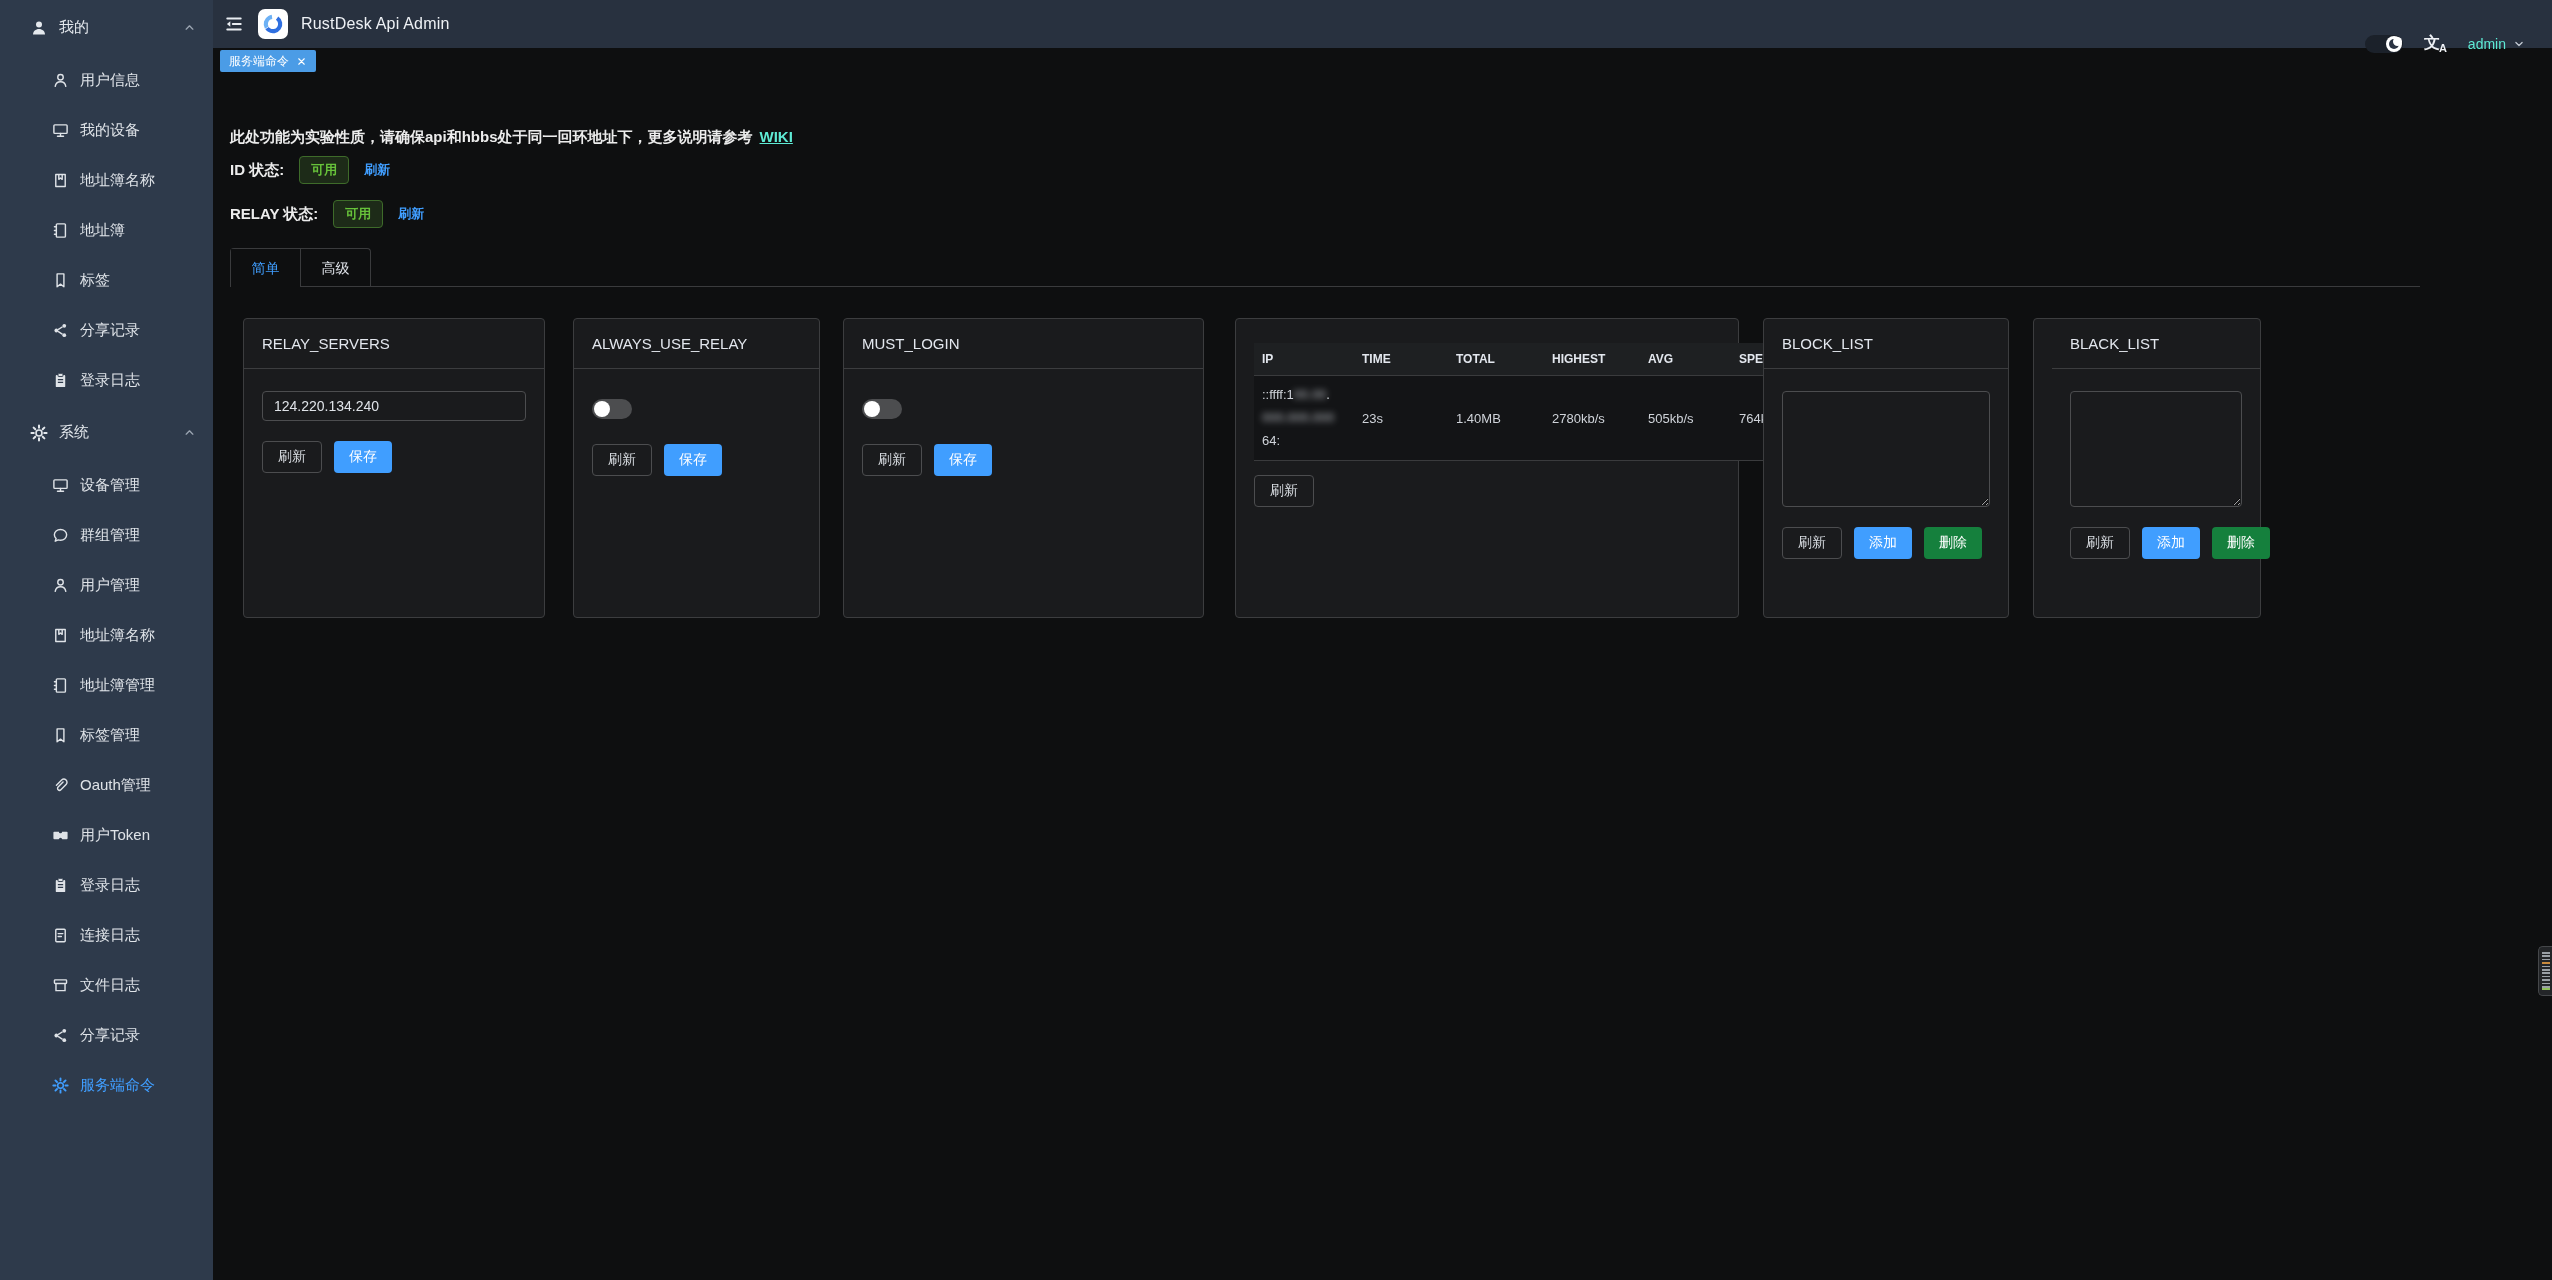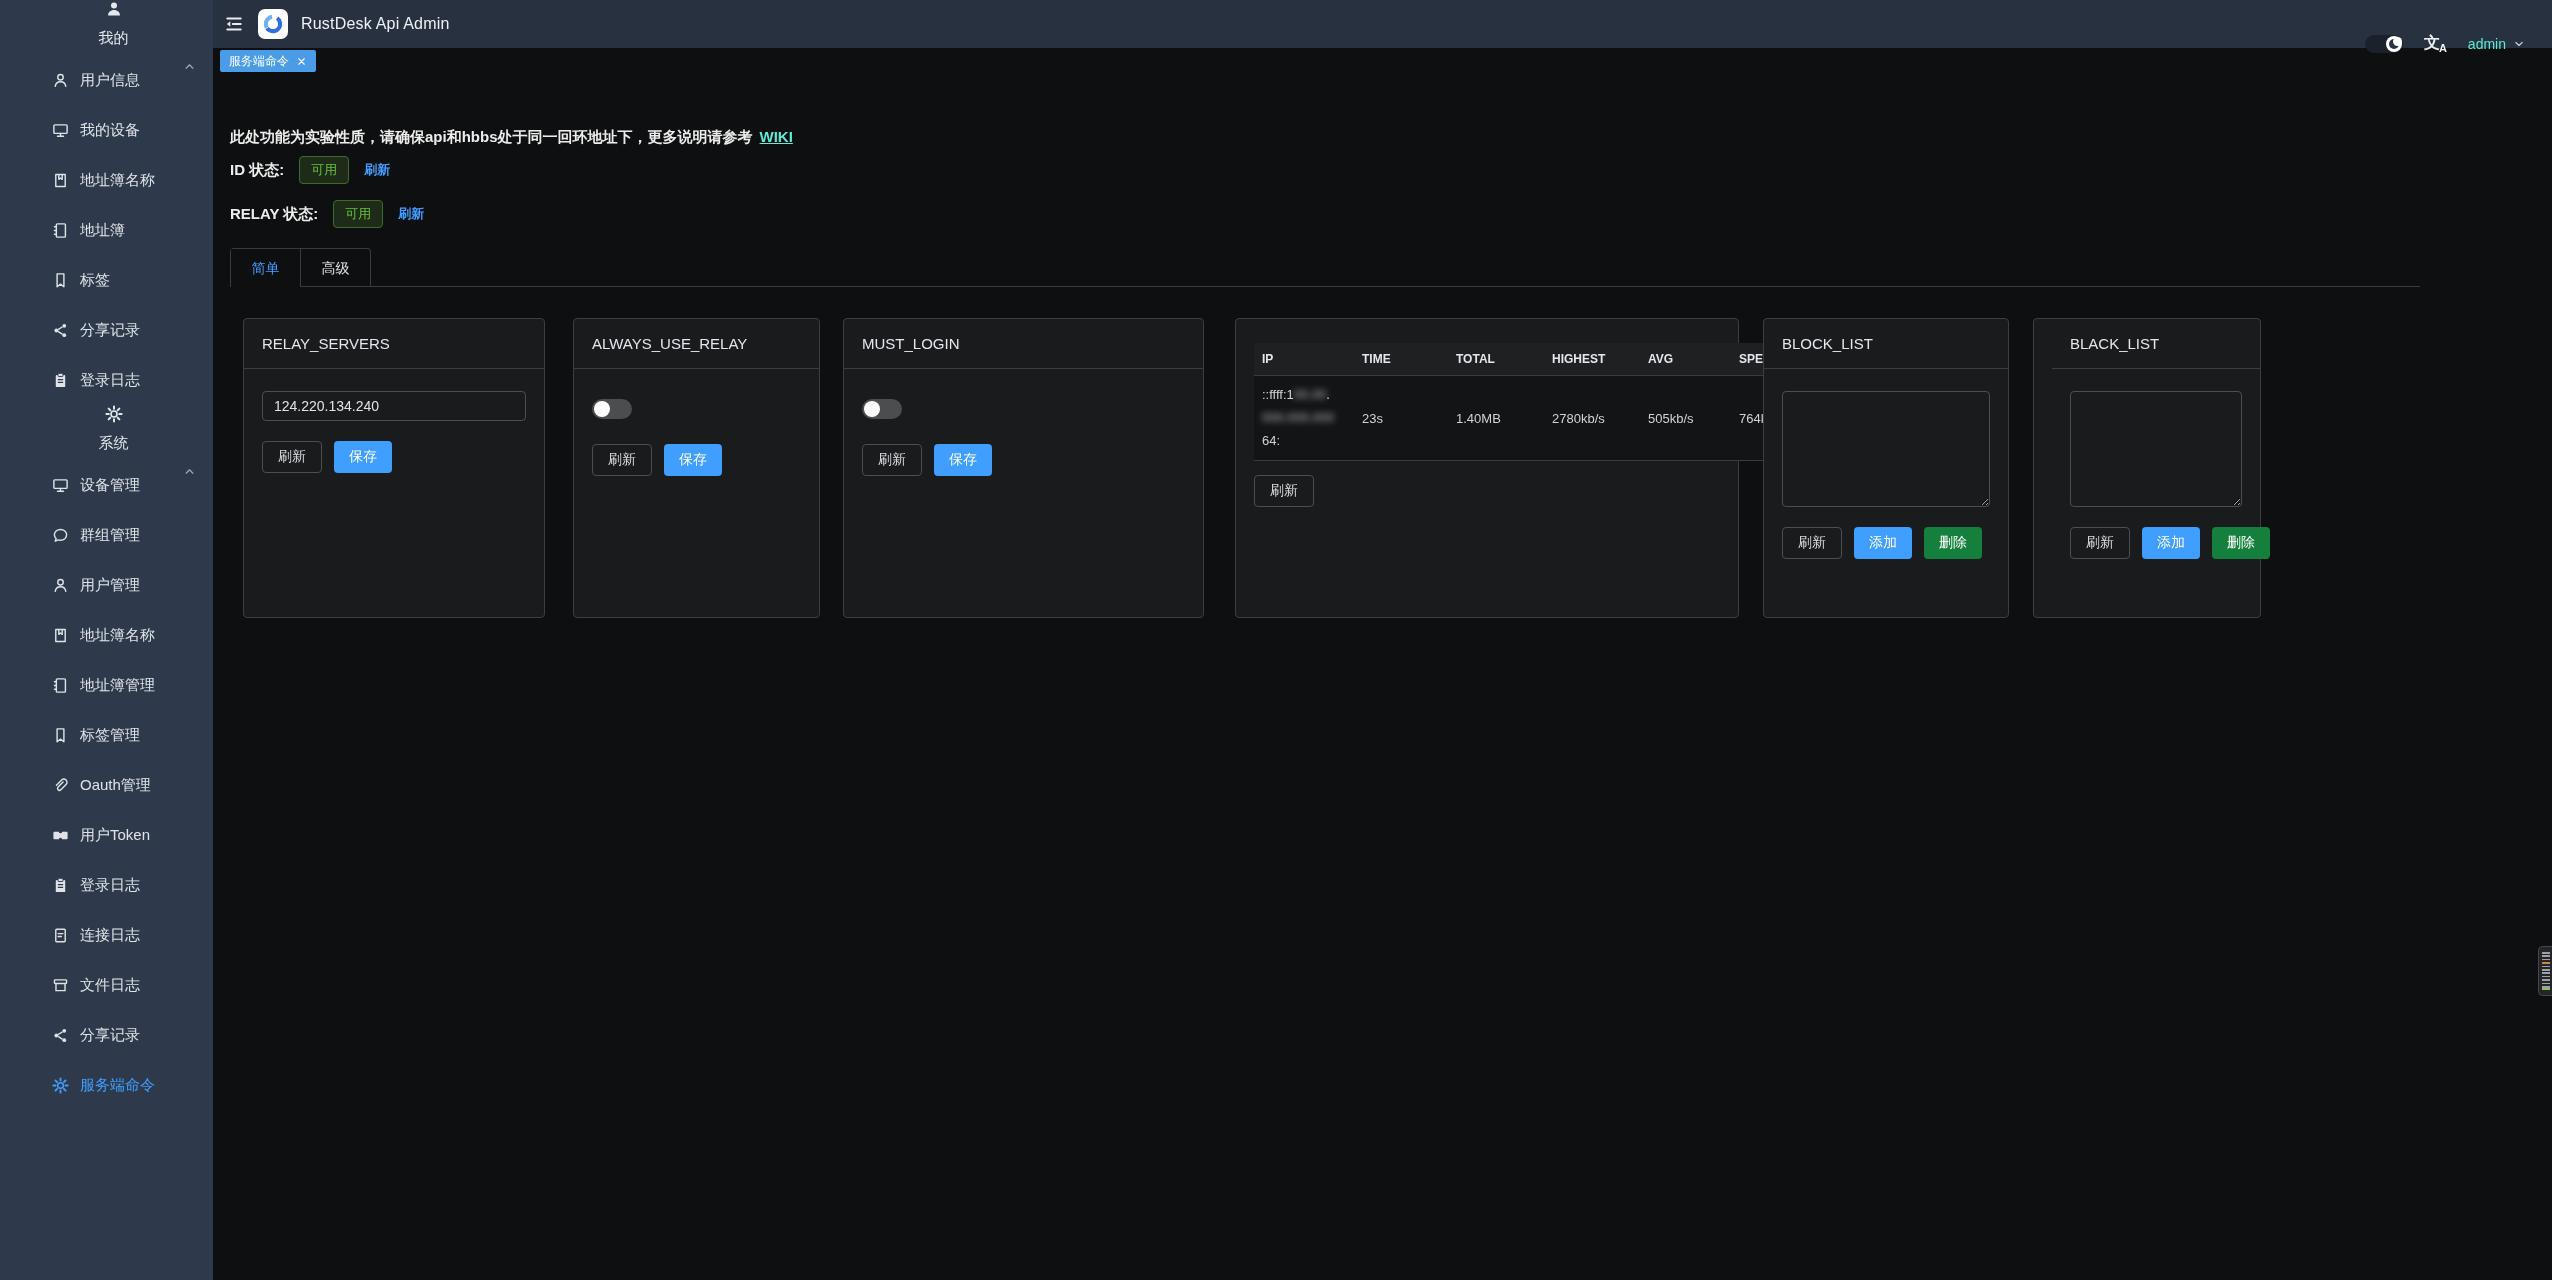--- a/index.html
+++ b/index.html
@@ -28,36 +28,36 @@
   .admin .chev{width:14px;height:14px;color:#c4cbd4;}
 
   
   .tab-chip{position:absolute;left:220px;top:50px;height:22px;background:#4b9ce6;color:#fff;
     display:flex;align-items:center;gap:7px;padding:0 9px;font-size:12px;border-radius:2px;z-index:3;cursor:pointer;}
   .tab-close{width:11px;height:11px;color:#fff;cursor:pointer;}
 
   
   .sidebar{position:absolute;left:0;top:0;width:213px;height:1280px;background:#2e3a4b;z-index:5;}
   .nav-group{height:55px;display:flex;align-items:center;gap:11px;padding:0 16px 0 30px;
-    font-size:15px;color:#e4e8ed;cursor:pointer;flex-direction:column;}
+    font-size:15px;color:#e4e8ed;cursor:pointer;}
   .nav-group .gchev{margin-left:auto;width:15px;height:15px;color:#9aa4b1;}
   .nav-item{height:50px;display:flex;align-items:center;gap:11px;padding-left:52px;
     font-size:15px;color:#dfe3e8;cursor:pointer;}
   .nav-item.active{color:#409eff;}
   .i16{width:17px;height:17px;flex:none;}
   .i18{width:18px;height:18px;flex:none;}
 
   
   .notice{position:absolute;left:230px;top:113px;font-size:15px;font-weight:bold;color:#ececec;z-index:1;}
   .notice a{color:#5eead4;text-decoration:underline;margin-left:7px;cursor:pointer;}
   .status-row{position:absolute;left:230px;display:flex;align-items:center;gap:15px;height:28px;z-index:1;}
   .row-id{top:156px;} .row-relay{top:200px;}
   .status-label{font-size:15px;font-weight:bold;color:#ececec;}
   .badge-success{padding:4px 11px;border:1px solid #3e6b2a;background:#1d2b18;color:#67c23a;
-    font-size:13px;font-weight:normal;border-radius:4px;}
+    font-size:13px;font-weight:bold;border-radius:4px;}
   .link-refresh{color:#409eff;font-size:13px;font-weight:bold;cursor:pointer;}
 
   .mode-tabs-line{position:absolute;left:230px;top:286px;width:2190px;border-top:1px solid #3a3b3d;z-index:1;}
   .mode-tabs{position:absolute;left:230px;top:248px;height:38px;display:flex;z-index:2;
     border:1px solid #3a3b3d;border-bottom:none;border-radius:4px 4px 0 0;justify-content:center;}
   .mode-tab{width:69px;line-height:38px;text-align:center;font-size:14px;color:#e0e4ea;cursor:pointer;}
   .mode-tab + .mode-tab{border-left:1px solid #3a3b3d;}
   .mode-tab.active{color:#409eff;height:39px;background:#0e0f10;}
 
   

